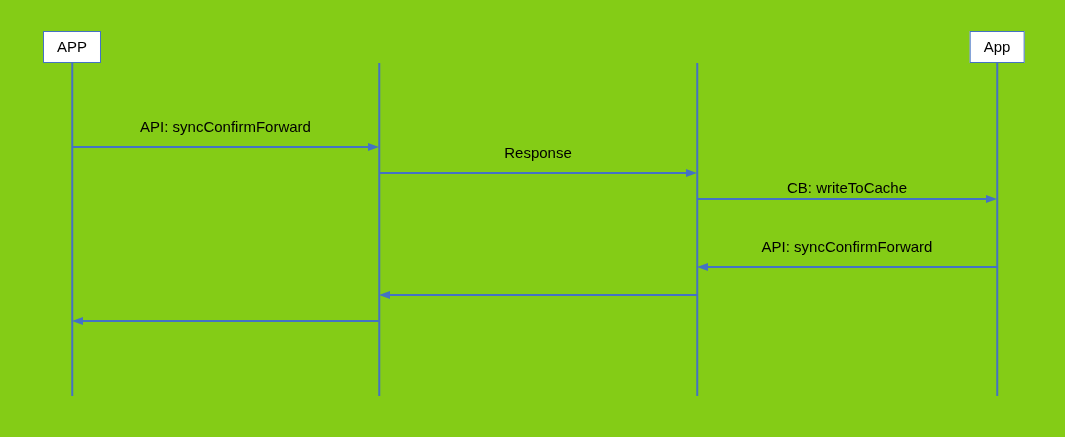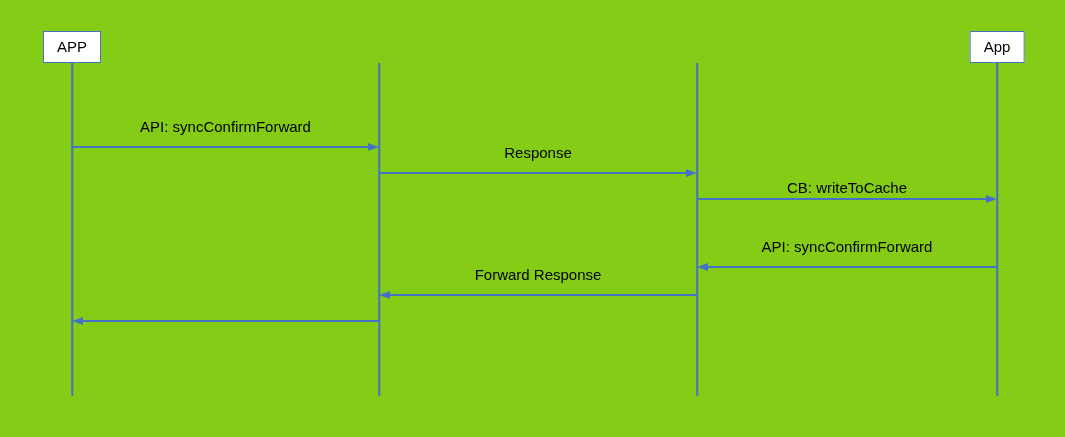--- a/index.html
+++ b/index.html
@@ -78,16 +78,15 @@
     <div class="arrowhead point-right" style="top: 168.5px; left: 686px;"></div>
     <div class="msg-label" style="left: 538px; top: 143px;">Response</div>
     <div class="msg-line" style="top: 198.25px; left: 697px; width: 290px;"></div>
     <div class="arrowhead point-right" style="top: 194.5px; left: 986px;"></div>
     <div class="msg-label" style="left: 847px; top: 178px;">CB: writeToCache</div>
     <div class="msg-line" style="top: 266.25px; left: 707px; width: 290px;"></div>
     <div class="arrowhead point-left" style="top: 262.5px; left: 697px;"></div>
     <div class="msg-label" style="left: 847px; top: 237px;">API: syncConfirmForward</div>
     <div class="msg-line" style="top: 294.25px; left: 389px; width: 308px;"></div>
     <div class="arrowhead point-left" style="top: 290.5px; left: 379px;"></div>
-    <div class="msg-label" style="left: 538px; top: 265px;">Forward Response</div>
     <div class="msg-line" style="top: 320.25px; left: 82px; width: 297px;"></div>
     <div class="arrowhead point-left" style="top: 316.5px; left: 72px;"></div>
   </div>
 
 </body></html>

